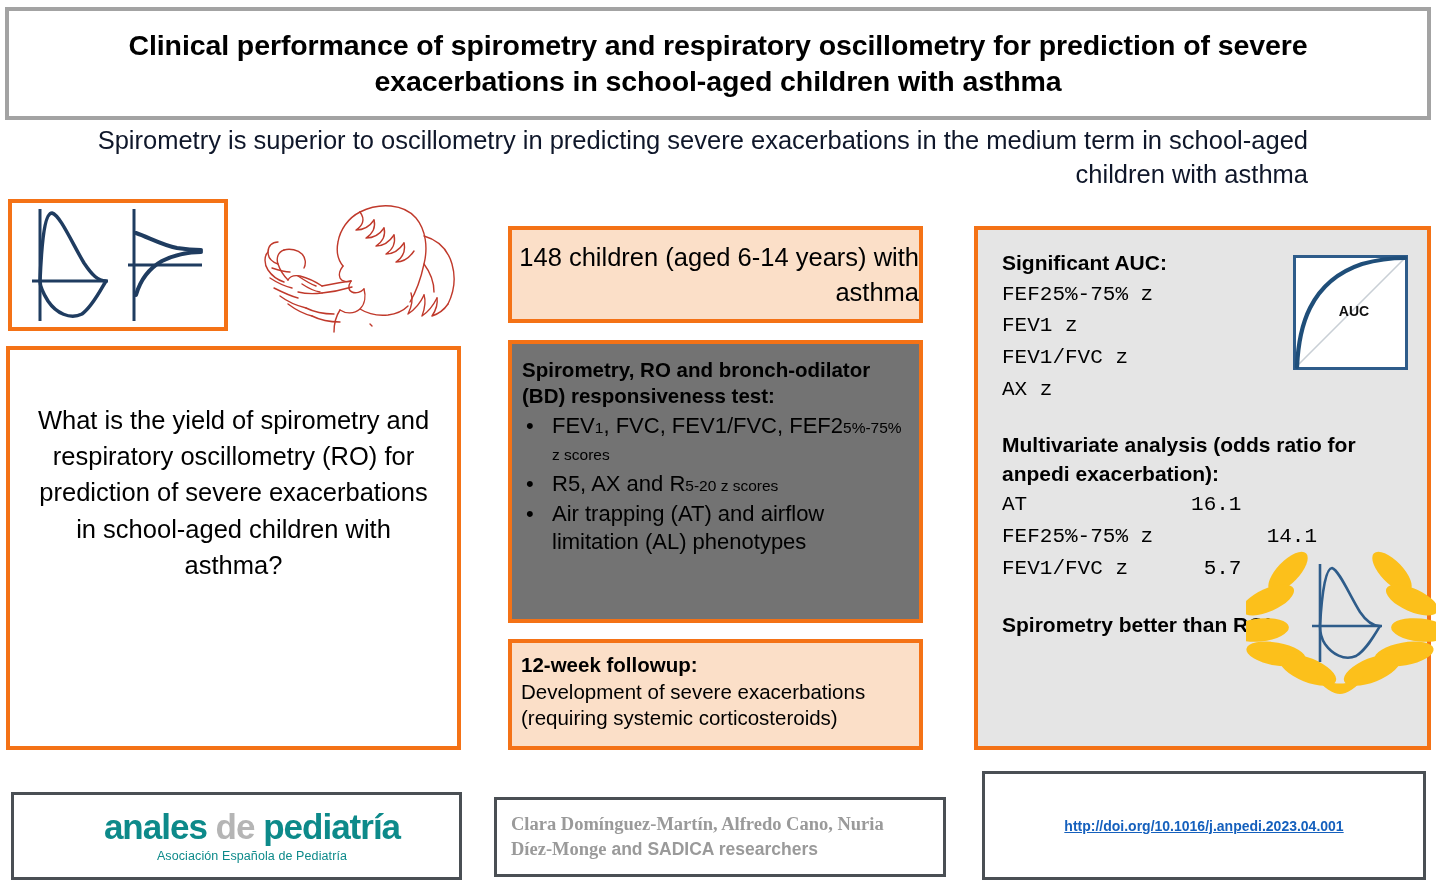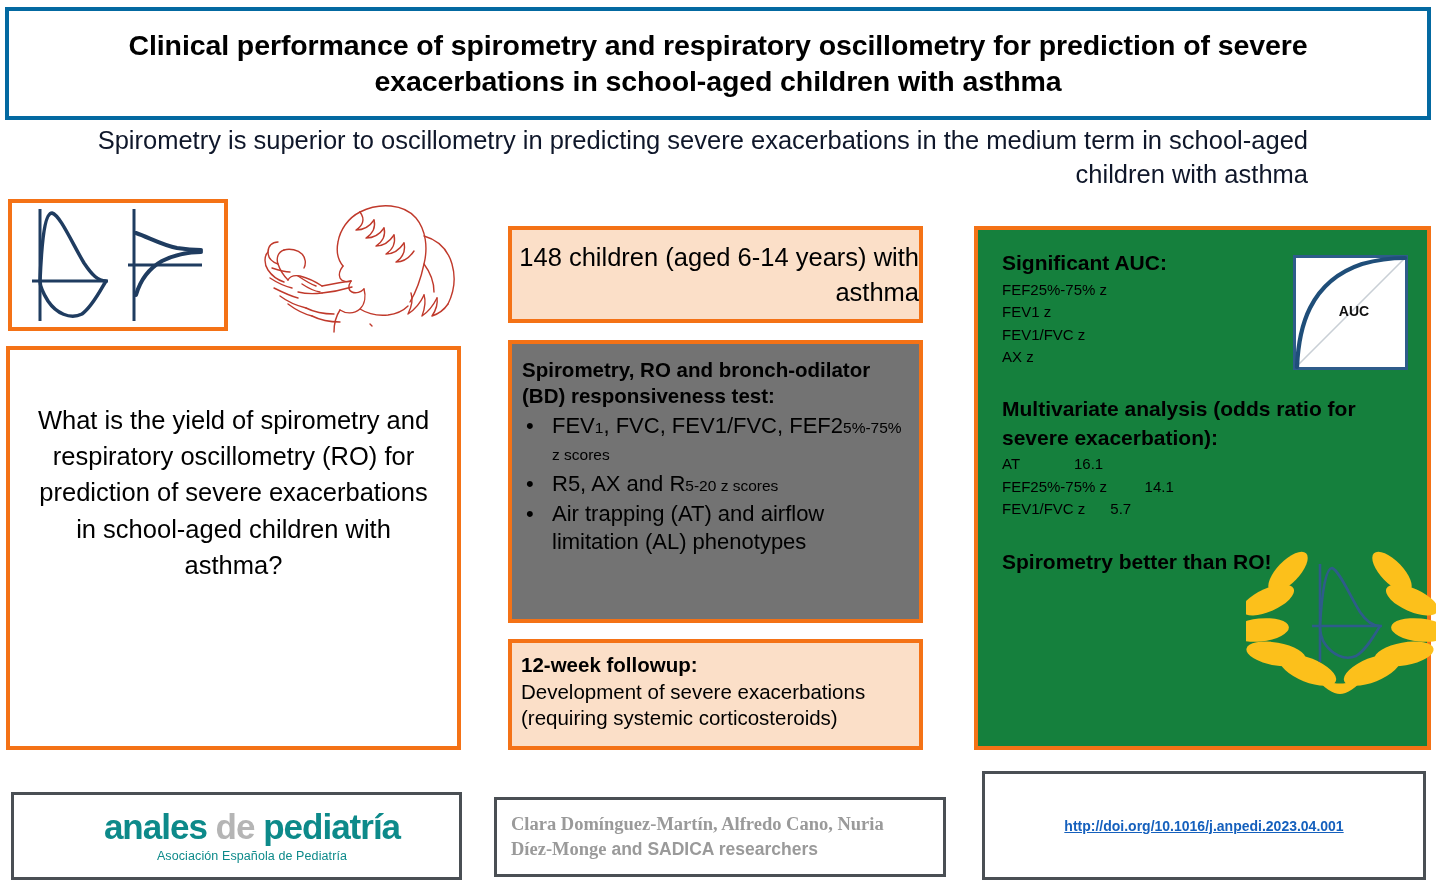--- a/index.html
+++ b/index.html
@@ -12,21 +12,21 @@
     height: 886px;
     position: relative;
     font-family: "Liberation Sans", sans-serif;
     overflow: hidden;
   }
   .abs { position: absolute; box-sizing: border-box; }
 
   
   #title-box {
     left: 5px; top: 7px; width: 1426px; height: 113px;
-    border: 4px solid #0369a1;
+    border: 4px solid #a3a3a3;
     background: #ffffff;
     display: flex; align-items: center; justify-content: center;
   }
   #title-text {
     font-size: 28.5px;
     font-weight: bold;
     color: #000000;
     text-align: center;
     line-height: 1.26;
     padding: 0 26px;
@@ -108,25 +108,25 @@
     font-size: 20.5px; font-weight: bold; color: #000; line-height: 1.3;
   }
   #followup-body {
     font-size: 20.5px; color: #000; line-height: 1.28;
   }
 
   
   #results-box {
     left: 974px; top: 226px; width: 457px; height: 524px;
     border: 4px solid #F47216;
-    background: #15803d;
+    background: #e5e5e5;
     padding: 17px 0 0 24px;
   }
   #auc-heading { font-size: 21px; font-weight: bold; color:#000; line-height: 1.5; }
-  .res-line { font-size: 15px; color: #000; line-height: 1.51; white-space: pre; }
+  .res-line { font-size: 21px; color: #000; line-height: 1.51; white-space: pre; font-family: Liberation Mono, monospace; }
   .gap { height: 26px; }
   #mv-heading { font-size: 21px; font-weight: bold; color:#000; line-height: 1.38; }
   #verdict { font-size: 21px; font-weight: bold; color:#000; line-height: 1.4; }
 
   #roc-inset { left: 1292px; top: 254px; width: 117px; height: 117px; }
   #wreath { left: 1246px; top: 546px; width: 190px; height: 150px; }
 
   
   #journal-box {
     left: 11px; top: 792px; width: 451px; height: 88px;
@@ -277,21 +277,21 @@
   <div id="followup-body">Development of severe exacerbations (requiring systemic corticosteroids)</div>
 </div>
 
 <div class="abs" id="results-box">
   <div id="auc-heading">Significant AUC:</div>
   <div class="res-line">FEF25%-75% z</div>
   <div class="res-line">FEV1 z</div>
   <div class="res-line">FEV1/FVC z</div>
   <div class="res-line">AX z</div>
   <div class="gap"></div>
-  <div id="mv-heading">Multivariate analysis (odds ratio for severe exacerbation):</div>
+  <div id="mv-heading">Multivariate analysis (odds ratio for anpedi exacerbation):</div>
   <div class="res-line">AT             16.1</div>
   <div class="res-line">FEF25%-75% z         14.1</div>
   <div class="res-line">FEV1/FVC z      5.7</div>
   <div class="gap"></div>
   <div id="verdict">Spirometry better than RO!</div>
 </div>
 
 <div class="abs" id="roc-inset">
   <svg width="117" height="117" viewBox="0 0 117 117">
     <rect x="2.5" y="2.5" width="112" height="112" fill="#ffffff" stroke="#2E5C8A" stroke-width="3"></rect>

